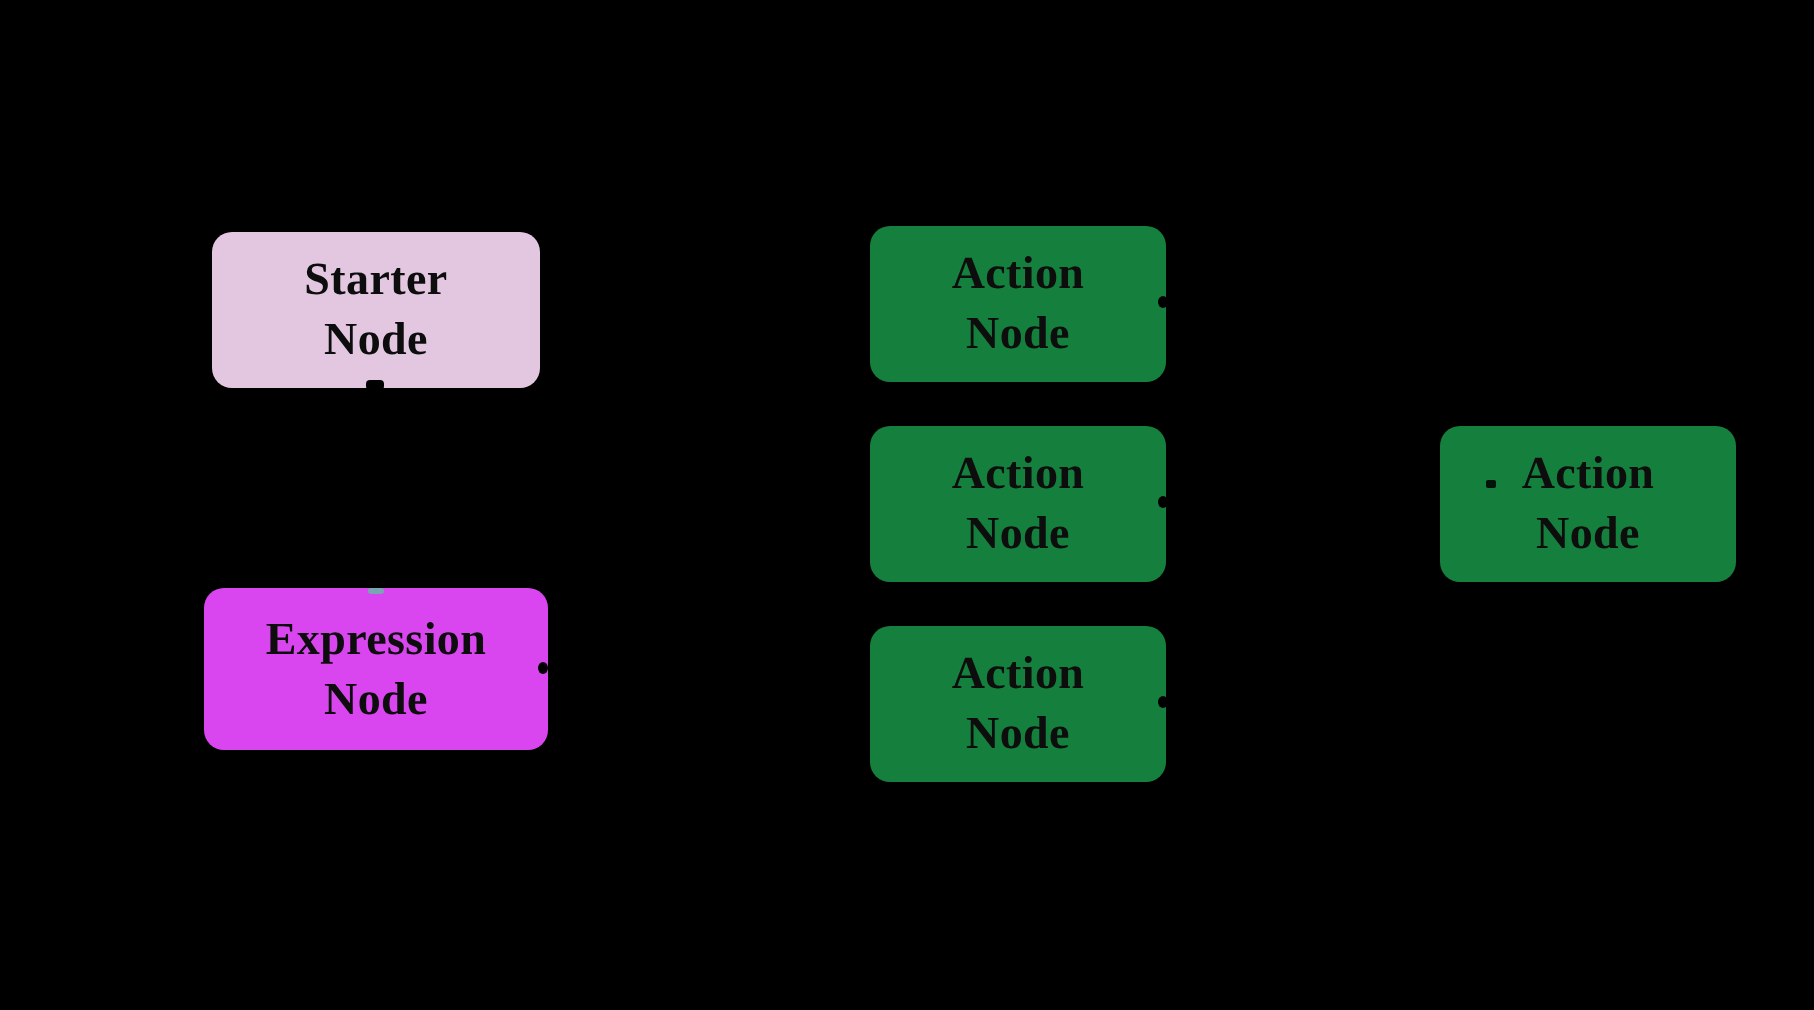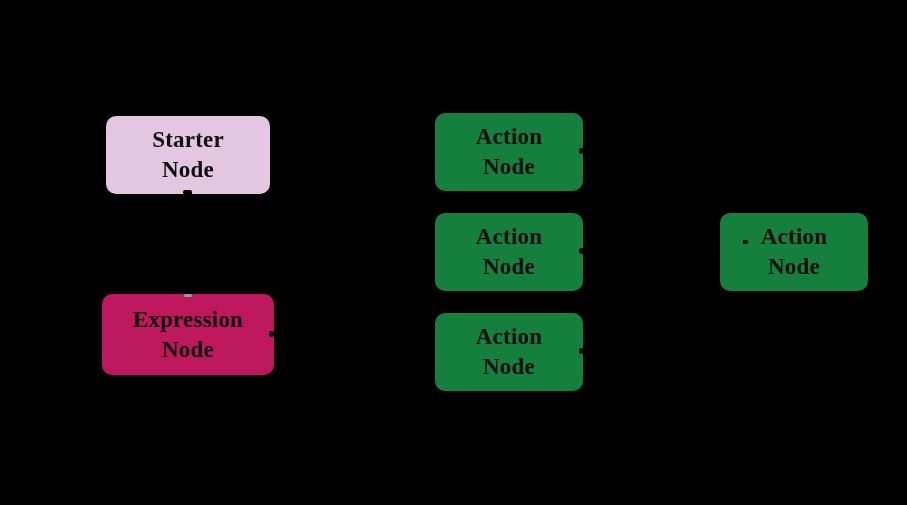--- a/index.html
+++ b/index.html
@@ -28,21 +28,21 @@
     font-weight: 700;
     font-size: 23px;
     line-height: 30px;
     color: #0d0d0d;
     white-space: pre-line;
     letter-spacing: 0.2px;
     font-family: Liberation Serif, serif;
   }
   
   .fill-starter    { background: #e3c7e1; }
-  .fill-expression { background: #be185d; }
+  .fill-expression { background: #d946ef; }
   .fill-action     { background: #15803d; }
 
   
   .n-starter       { left: 106px; top: 116px; width: 164px; height: 78px; }
   .n-expression    { left: 102px; top: 294px; width: 172px; height: 81px; }
   .n-action-1      { left: 435px; top: 113px; width: 148px; height: 78px; }
   .n-action-2      { left: 435px; top: 213px; width: 148px; height: 78px; }
   .n-action-3      { left: 435px; top: 313px; width: 148px; height: 78px; }
   .n-action-right  { left: 720px; top: 213px; width: 148px; height: 78px; }
 

